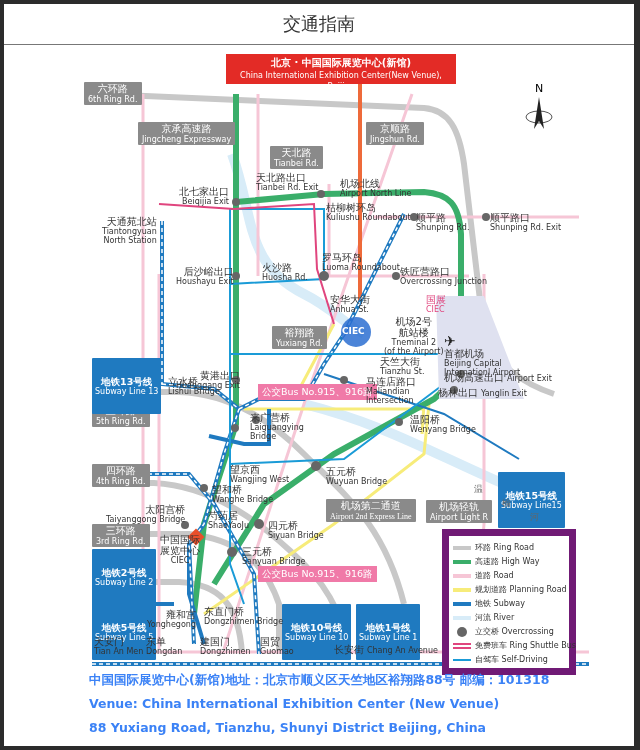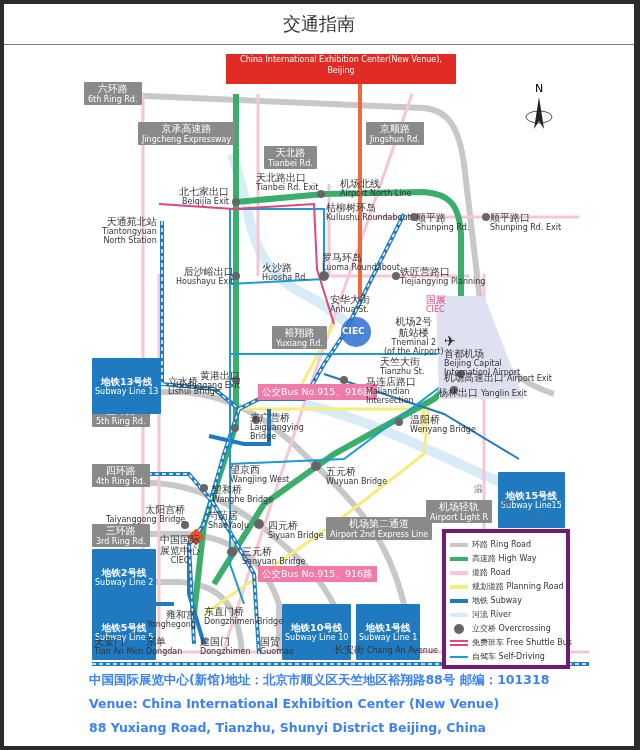--- a/index.html
+++ b/index.html
@@ -15,21 +15,21 @@
   .gbox{position:absolute;background:#8a8a8a;color:#fff;text-align:center;padding:1px 4px;border-radius:1px;}
   .gbox .cn{display:block;font-size:10px;line-height:12px;}
   .gbox .en{display:block;font-size:8px;line-height:9px;}
   .bbox{position:absolute;background:#1f7ac0;color:#fff;text-align:center;padding:18px 3px;border-radius:1px;}
   .bbox .cn{display:block;font-size:9.5px;line-height:11px;font-weight:bold;}
   .bbox .en{display:block;font-size:8px;line-height:9px;}
   .pbox{position:absolute;background:#f07aa8;color:#fff;font-size:9.5px;line-height:14px;padding:1px 4px;}
   .redbox{position:absolute;left:222px;top:50px;width:230px;height:30px;background:#e32b26;color:#fff;text-align:center;}
   .redbox .cn{display:block;font-size:10px;font-weight:bold;line-height:14px;margin-top:2px;}
   .redbox .en{display:block;font-size:8px;line-height:11px;}
-  .legend{position:absolute;left:438px;top:525px;width:120px;height:132px;border:4px solid #701a75;background:#fff;}
+  .legend{position:absolute;left:438px;top:525px;width:120px;height:132px;border:7px solid #701a75;background:#fff;}
   .leg-row{position:absolute;left:4px;font-size:8px;color:#333;white-space:nowrap;}
   .leg-sw{display:inline-block;width:18px;height:4px;vertical-align:middle;margin-right:4px;}
   .footer{position:absolute;left:85px;color:#3b82f6;font-size:12.5px;font-weight:bold;white-space:nowrap;}
   .compass{position:absolute;left:520px;top:78px;}
 </style>
 </head>
 <body>
 
 <div class="frame">
   <div class="title">交通指南</div>
@@ -114,40 +114,41 @@
       <circle cx="181" cy="521" r="4"></circle>
         <circle cx="255" cy="520" r="5"></circle>
       <circle cx="228" cy="548" r="5"></circle>
     </g>
 
     <circle cx="352" cy="328" r="15" fill="#2c6fd1" opacity="0.85"></circle>
     <rect x="186" y="527" width="12" height="12" fill="#e84f2a" transform="rotate(45 192 533)"></rect>
   </svg>
 
   <div class="redbox">
+    <span class="cn">北京 · 中国国际展览中心(新馆)</span>
     <span class="en">China International Exhibition Center(New Venue), Beijing</span>
   </div>
 
   <div class="compass">
     <div style="font-size:11px;text-align:center;width:30px;">N</div>
     <svg width="30" height="36">
         <ellipse cx="15" cy="22" rx="13" ry="6" fill="none" stroke="#555"></ellipse>
         <polygon points="15,2 10,34 15,26 20,34" fill="#222"></polygon>
       </svg>
   </div>
 
   <div class="gbox" style="left:80px;top:78px;">
       <span class="cn">六环路</span>
       <span class="en">6th Ring Rd.</span>
     </div>
   <div class="gbox" style="left:134px;top:118px;">
       <span class="cn">京承高速路</span>
       <span class="en">Jingcheng Expressway</span>
     </div>
-  <div class="gbox" style="left:260px;top:142px;">
+  <div class="gbox" style="left:266px;top:142px;">
       <span class="cn">天北路</span>
       <span class="en">Tianbei Rd.</span>
     </div>
   <div class="gbox" style="left:362px;top:118px;">
       <span class="cn">京顺路</span>
       <span class="en">Jingshun Rd.</span>
     </div>
   <div class="gbox" style="left:268px;top:322px;">
       <span class="cn">裕翔路</span>
       <span class="en">Yuxiang Rd.</span>
@@ -161,21 +162,21 @@
       <span class="en">4th Ring Rd.</span>
     </div>
   <div class="gbox" style="left:88px;top:520px;">
       <span class="cn">三环路</span>
       <span class="en">3rd Ring Rd.</span>
     </div>
   <div class="gbox" style="left:88px;top:570px;">
       <span class="cn">二环路</span>
       <span class="en">2nd Ring Rd.</span>
     </div>
-  <div class="gbox" style="left:322px;top:513px;">
+  <div class="gbox" style="left:322px;top:495px;font-family:Liberation Serif, serif;">
       <span class="cn">机场第二通道</span>
       <span class="en">Airport 2nd Express Line</span>
     </div>
   <div class="gbox" style="left:422px;top:496px;">
       <span class="cn">机场轻轨</span>
       <span class="en">Airport Light R</span>
     </div>
 
   <div class="bbox" style="left:88px;top:354px;">
       <span class="cn">地铁13号线</span>
@@ -241,21 +242,21 @@
   <div class="lbl" style="left:258px;top:258px;">
       <span class="cn">火沙路</span>
       <span class="en">Huosha Rd.</span>
     </div>
   <div class="lbl" style="left:318px;top:248px;">
       <span class="cn">罗马环岛</span>
       <span class="en">Luoma Roundabout</span>
     </div>
   <div class="lbl" style="left:396px;top:262px;">
       <span class="cn">铁匠营路口</span>
-      <span class="en">Tiejiangying Planning</span>
+      <span class="en">Overcrossing Junction</span>
     </div>
   <div class="lbl" style="left:326px;top:290px;">
       <span class="cn">安华大街</span>
       <span class="en">Anhua St.</span>
     </div>
   <div class="lbl" style="left:378px;top:290px;color:#e0457e;padding-left:44px;">
       <span class="cn" style="color:#e0457e">国展</span>
       <span class="en" style="color:#e0457e">CIEC</span>
     </div>
   <div class="lbl" style="left:338px;top:322px;color:#fff;font-weight:bold;">CIEC</div>
@@ -357,20 +358,20 @@
   <div class="lbl" style="left:526px;top:508px;color:#666;">河</div>
 
   <div class="legend">
     <div class="leg-row" style="top:6px;"><span class="leg-sw" style="background:#c8c8c8"></span><span>环路</span> <span>Ring Road</span></div>
     <div class="leg-row" style="top:20px;"><span class="leg-sw" style="background:#3aae6a"></span><span>高速路</span> <span>High Way</span></div>
     <div class="leg-row" style="top:34px;"><span class="leg-sw" style="background:#f6c6d6"></span><span>道路</span> <span>Road</span></div>
     <div class="leg-row" style="top:48px;"><span class="leg-sw" style="background:#f7ec7a"></span><span>规划道路</span> <span>Planning Road</span></div>
     <div class="leg-row" style="top:62px;"><span class="leg-sw" style="background:#1f7ac0"></span><span>地铁</span> <span>Subway</span></div>
     <div class="leg-row" style="top:76px;"><span class="leg-sw" style="background:#d8ecf8"></span><span>河流</span> <span>River</span></div>
     <div class="leg-row" style="top:90px;"><span class="leg-sw" style="width:10px;height:10px;border-radius:50%;background:#666;margin-left:4px;margin-right:8px;"></span><span>立交桥</span> <span>Overcrossing</span></div>
-    <div class="leg-row" style="top:104px;"><span class="leg-sw" style="background:#fff;border-top:2px solid #e0457e;border-bottom:2px solid #e0457e;height:2px;"></span><span>免费班车</span> <span>Free Shuttle Bus</span></div>
+    <div class="leg-row" style="top:104px;"><span class="leg-sw" style="background:#fff;border-top:2px solid #e0457e;border-bottom:2px solid #e0457e;height:2px;"></span><span>免费班车</span> <span>Ring Shuttle Bus</span></div>
     <div class="leg-row" style="top:118px;"><span class="leg-sw" style="background:#1a9bd7;height:2px;"></span><span>自驾车</span> <span>Self-Driving</span></div>
   </div>
 
   <div class="footer" style="top:668px;">中国国际展览中心(新馆)地址：北京市顺义区天竺地区裕翔路88号  邮编：101318</div>
   <div class="footer" style="top:692px;">Venue: China International Exhibition Center (New Venue)</div>
   <div class="footer" style="top:716px;">88 Yuxiang Road, Tianzhu, Shunyi District Beijing, China</div>
 </div>
 
 </body></html>

